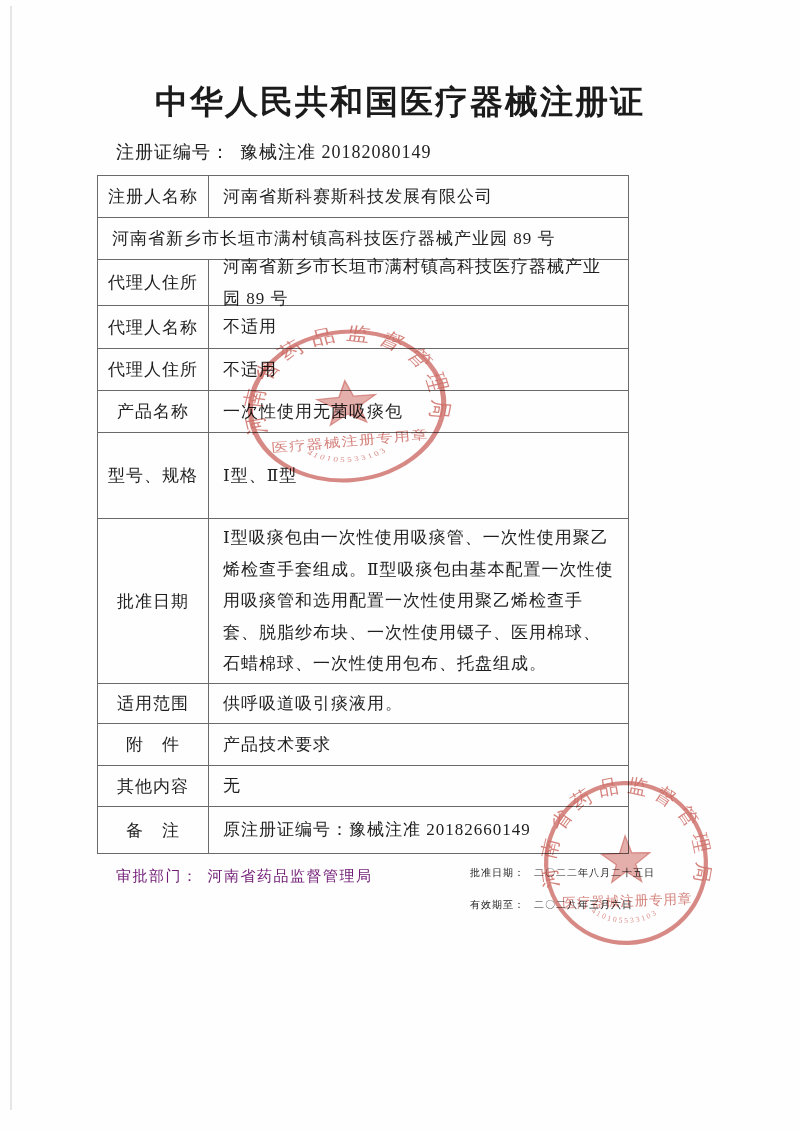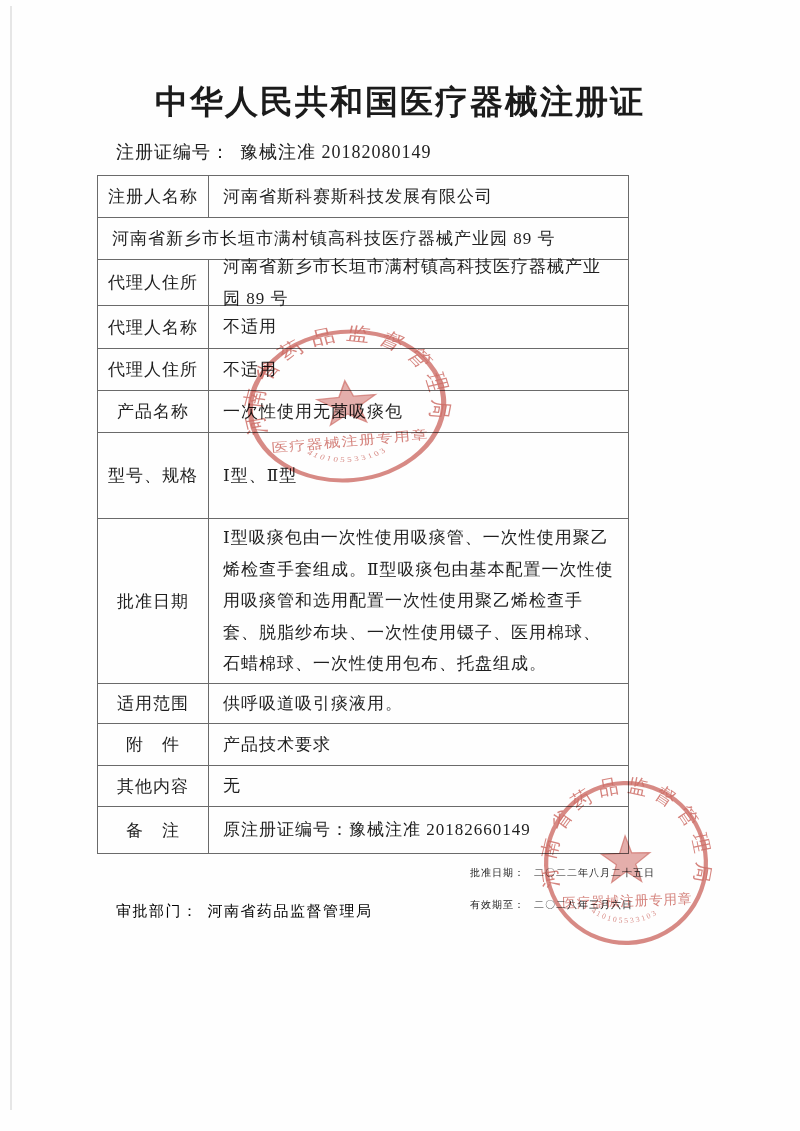--- a/index.html
+++ b/index.html
@@ -44,21 +44,21 @@
     padding:4px 10px 4px 14px;
     font-size:17px;letter-spacing:1px;color:#1f1f1f;
     line-height:1.85;box-sizing:border-box;
   }
   .r0{height:42px}.r1{height:42px}.r2{height:46px}.r3{height:43px}
   .r4{height:42px}.r5{height:42px}.r6{height:86px}.r7{height:165px}
   .r8{height:40px}.r9{height:42px}.r10{height:41px}.r11{height:46px}
 
   .approval{
     position:absolute;left:116px;top:867px;
-    font-size:15px;letter-spacing:1.5px;color:#000000;margin-top:35px;
+    font-size:15px;letter-spacing:1.5px;color:#701a75;
   }
   .approval .val{margin-left:9px;}
   .dates{position:absolute;left:470px;top:866px;font-size:10px;color:#222;}
   .dateline{height:32px;letter-spacing:1px;white-space:nowrap;}
   .dateline .val{margin-left:9px;}
 
   .stamp{position:absolute;mix-blend-mode:multiply;opacity:.88;}
   .stamp svg{display:block;width:100%;height:100%;overflow:visible;}
   .stamp-1{left:244px;top:327px;width:206px;height:158px;transform:rotate(-5deg);}
   .stamp-2{left:541px;top:778px;width:170px;height:170px;transform:rotate(-2deg);}

